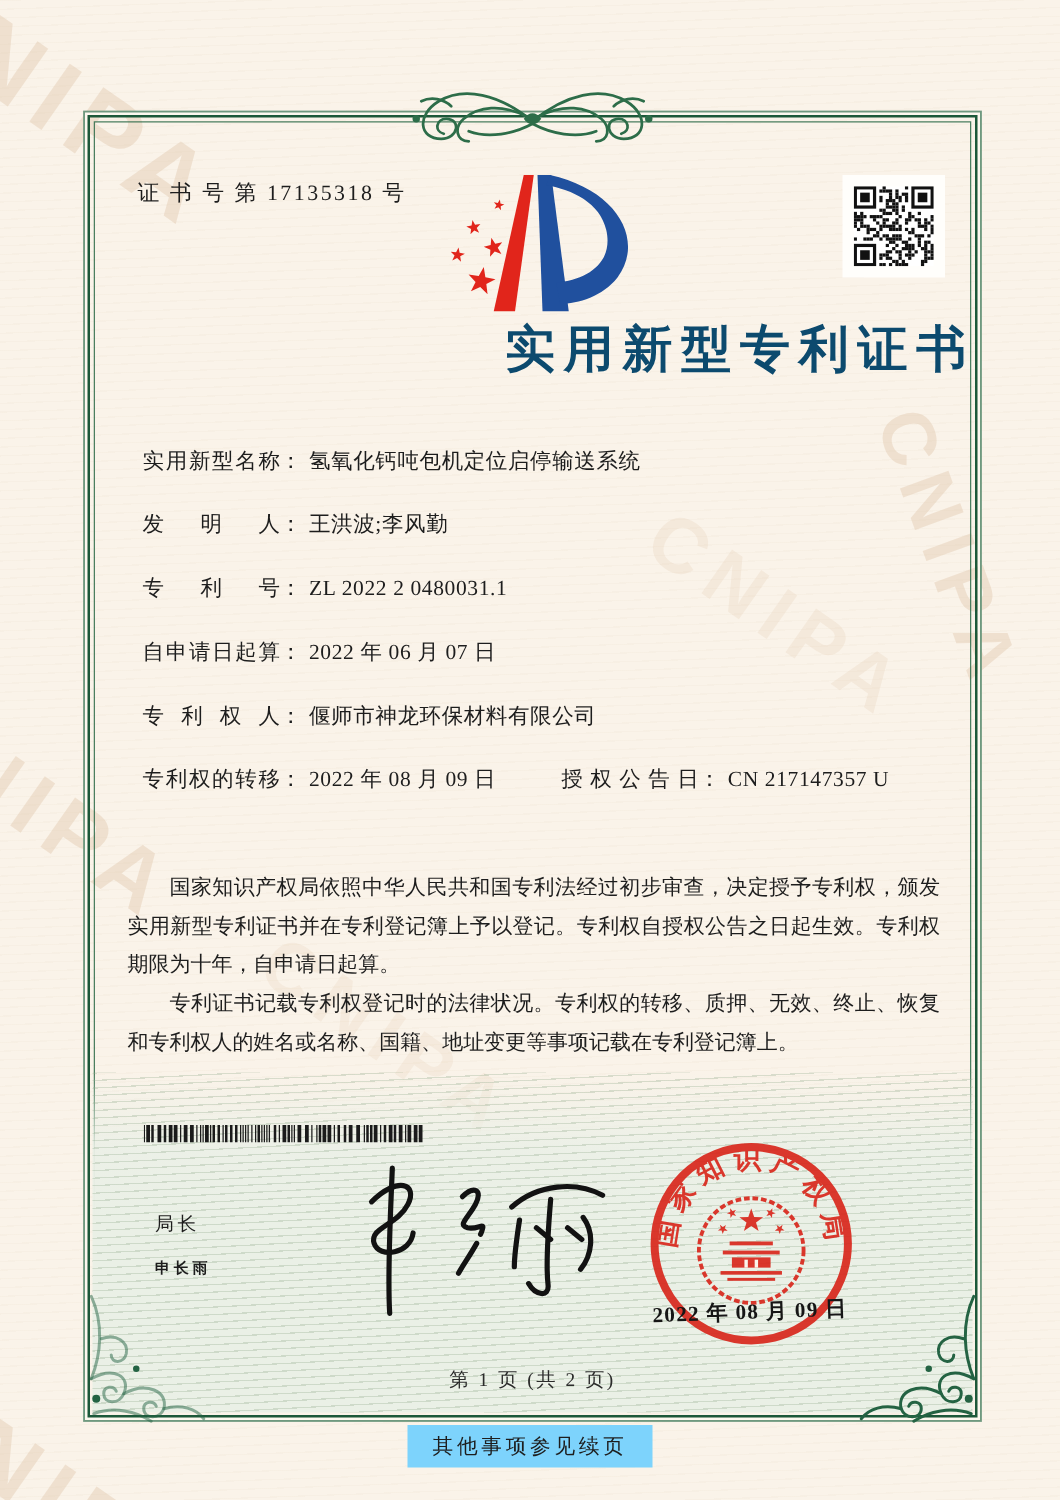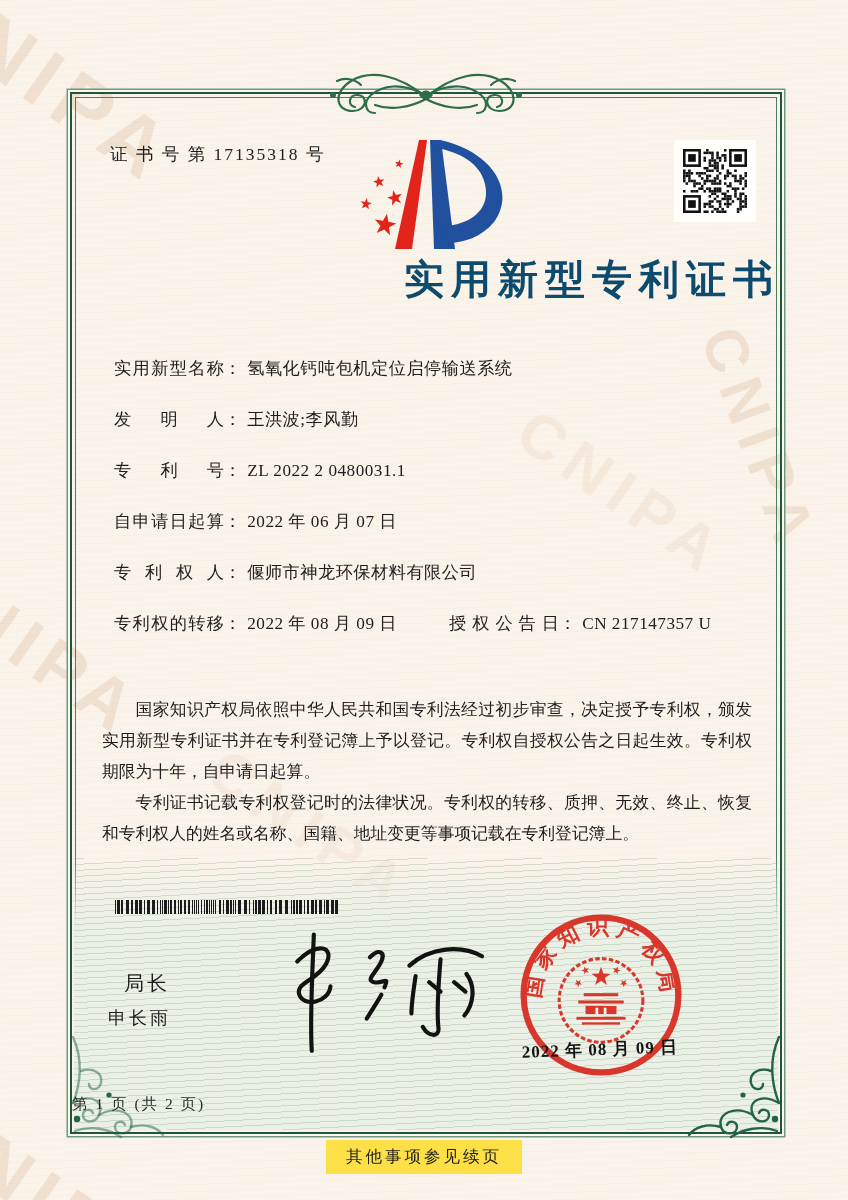--- a/index.html
+++ b/index.html
@@ -40,30 +40,30 @@
     font-size:40px;font-weight:bold;letter-spacing:7px;color:#0c4a6e;}
   .fields{position:absolute;left:42px;top:262px;width:640px;font-size:17.2px;}
   .frow{margin-bottom:26px;line-height:25px;white-space:nowrap;}
   .flabel{display:inline-block;width:110px;text-align:justify;text-align-last:justify;vertical-align:top;}
   .fcolon{display:inline-block;margin-right:6px;}
   .fvalue{letter-spacing:0.5px;}
   .grant-second{margin-left:52px;}
   .paras{position:absolute;left:30px;top:600px;width:650px;font-size:16.8px;line-height:31px;text-align:justify;}
   .paras p{margin:0;text-indent:2em;}
   .barcode{position:absolute;left:43px;top:806px;width:226px;height:14px;}
-  .sig-title{position:absolute;left:52px;top:876px;font-size:20px;letter-spacing:3px;}
-  .sig-name{position:absolute;left:36px;top:912px;font-size:18px;letter-spacing:3px;}
+  .sig-title{position:absolute;left:52px;top:876px;font-size:15px;letter-spacing:3px;}
+  .sig-name{position:absolute;left:52px;top:912px;font-size:12px;letter-spacing:3px;font-weight:bold;}
   .sig-script{position:absolute;left:150px;top:828px;width:300px;height:135px;}
   .seal{position:absolute;left:438px;top:810px;width:182px;height:182px;}
   .seal-date{position:absolute;left:428px;top:944px;width:200px;text-align:center;
     font-size:17px;color:#161616;letter-spacing:1px;transform:rotate(-2deg);font-weight:bold;}
-  .page-info{position:absolute;left:0;top:1000px;width:100%;font-size:15.5px;color:#2b2b2b;letter-spacing:2px;}
+  .page-info{position:absolute;left:0;top:1000px;width:100%;text-align:center;font-size:15.5px;color:#2b2b2b;letter-spacing:2px;}
   .cont-note{
     position:absolute;left:50%;top:1140px;transform:translateX(-50%);
-    background:#fde047;padding:6px 20px;font-size:16.5px;letter-spacing:3px;z-index:2;font-family:Liberation Serif, serif;
+    background:#7dd3fc;padding:6px 20px;font-size:16.5px;letter-spacing:3px;z-index:2;font-family:Liberation Serif, serif;
   }
   .ornament-top{position:absolute;left:50%;top:-33px;transform:translateX(-50%);width:310px;height:66px;}
   .corner{position:absolute;width:104px;height:110px;}
   .corner.bl{left:-7px;bottom:-9px;}
   .corner.br{right:-7px;bottom:-9px;transform:scaleX(-1);}
 </style>
 </head>
 <body>
 
 <div class="wm" style="left:-52px;top:-46px;font-size:82px;transform:rotate(35deg);">CNIPA</div>

